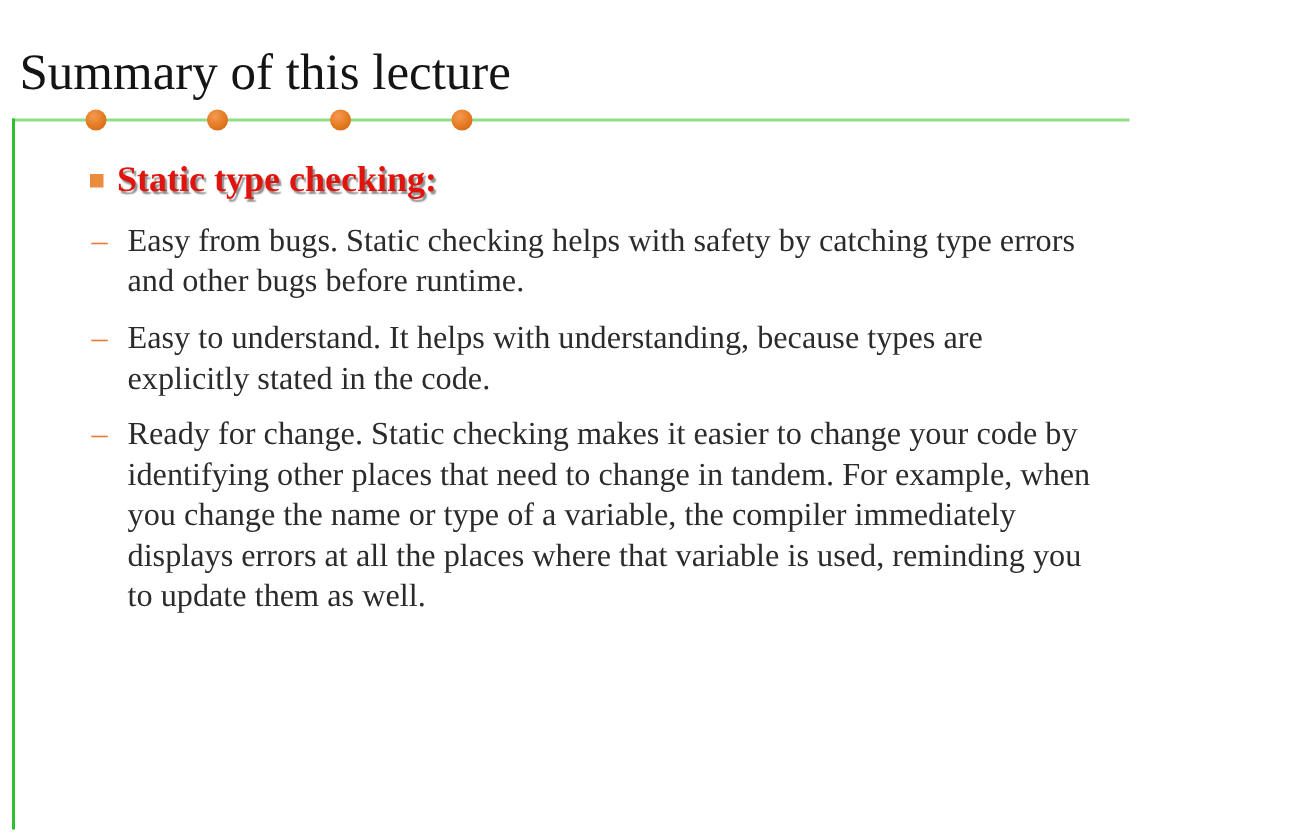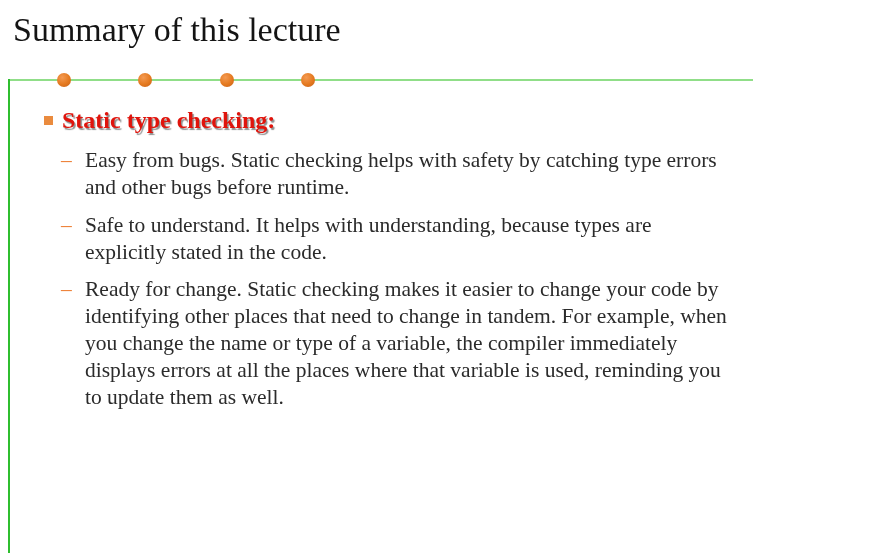--- a/index.html
+++ b/index.html
@@ -11,21 +11,21 @@
     position: relative;
     width: 872px;
     height: 559px;
     background: #ffffff;
     overflow: hidden;
     font-family: "Liberation Serif", serif;
   }
   .slide-title {
     position: absolute;
     left: 13px;
-    top: 11px;
+    top: 30px;
     font-size: 34px;
     color: #141414;
     white-space: nowrap;
   }
   .hrule {
     position: absolute;
     left: 8px;
     top: 79px;
     width: 745px;
     height: 2px;
@@ -47,21 +47,21 @@
     border-radius: 50%;
     background: radial-gradient(circle at 38% 32%, #f49a52, #e4791f 55%, #c4601c 100%);
   }
   .dot1 { left: 57px; }
   .dot2 { left: 138px; }
   .dot3 { left: 220px; }
   .dot4 { left: 301px; }
 
   .heading-row {
     position: absolute;
-    left: 44px;
+    left: 60px;
     top: 106px;
     display: flex;
     align-items: flex-start;
   }
   .square-bullet {
     width: 9px;
     height: 9px;
     margin-top: 10px;
     margin-right: 9px;
     background: #ea8b3e;
@@ -121,21 +121,21 @@
   </div>
 
   <div class="bullet-item b1">
     <span class="dash-marker">–</span>
     <div class="bullet-text">Easy from bugs. Static checking helps with safety by catching type errors
 and other bugs before runtime.</div>
   </div>
 
   <div class="bullet-item b2">
     <span class="dash-marker">–</span>
-    <div class="bullet-text">Safe to understand. It helps with understanding, because types are
+    <div class="bullet-text">Easy to understand. It helps with understanding, because types are
 explicitly stated in the code.</div>
   </div>
 
   <div class="bullet-item b3">
     <span class="dash-marker">–</span>
     <div class="bullet-text">Ready for change. Static checking makes it easier to change your code by
 identifying other places that need to change in tandem. For example, when
 you change the name or type of a variable, the compiler immediately
 displays errors at all the places where that variable is used, reminding you
 to update them as well.</div>

